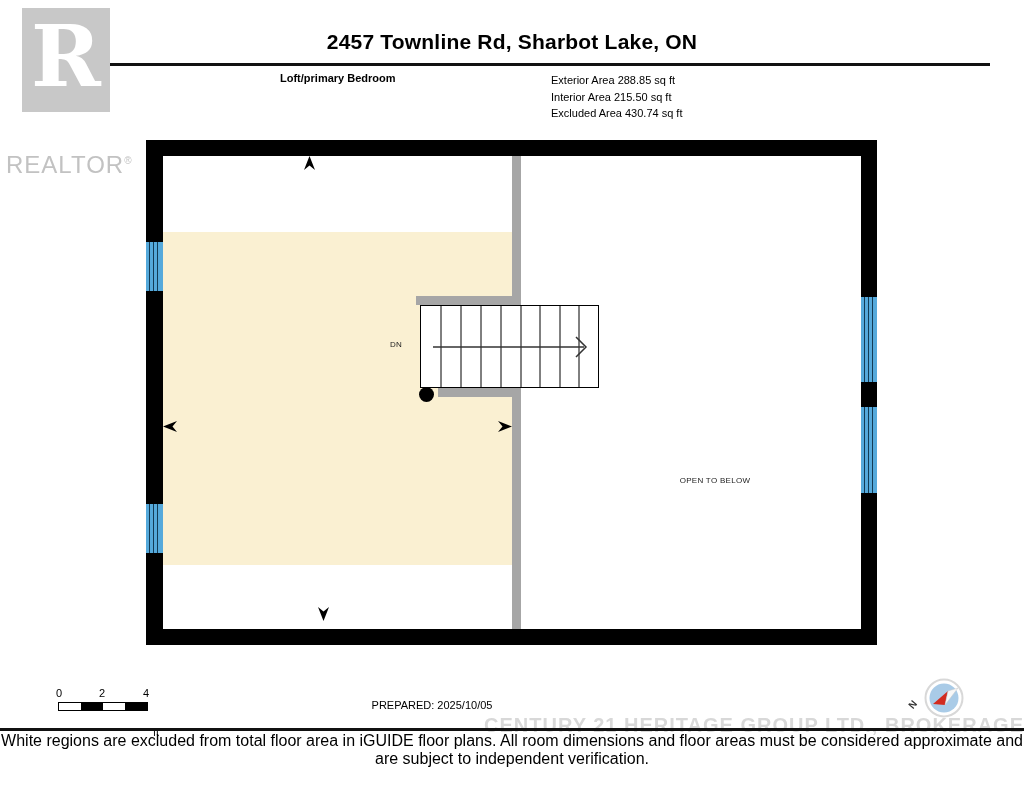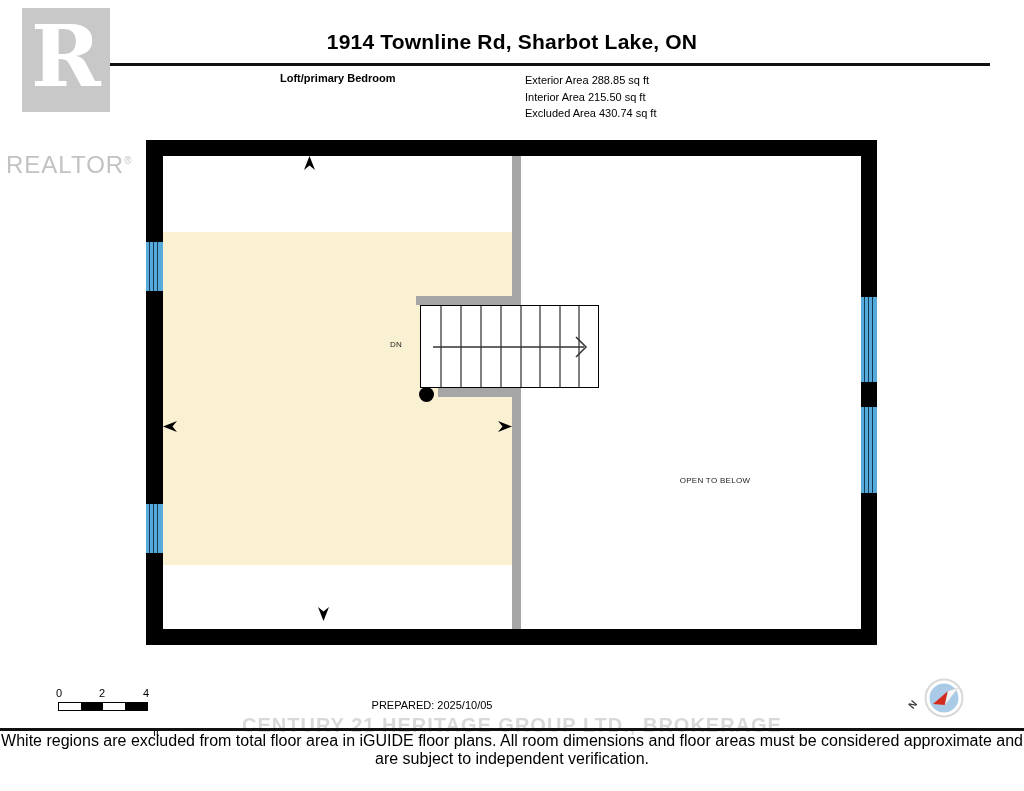--- a/index.html
+++ b/index.html
@@ -8,57 +8,57 @@
   .abs{position:absolute;}
 
   
   .logo-block{left:22px;top:8px;width:88px;height:104px;background:#C8C8C8;display:flex;align-items:center;justify-content:center;}
   .logo-r{font-family:"DejaVu Serif","Liberation Serif",serif;font-size:84px;font-weight:bold;color:#fff;line-height:1;margin-top:-6px;}
   .logo-text{left:6px;top:111px;width:130px;font-size:24px;color:#C2C2C2;letter-spacing:1px;font-weight:400;margin-top:40px;}
   .logo-text .reg{font-size:10px;vertical-align:super;}
   .page-title{left:0;top:30px;width:1024px;text-align:center;font-size:21px;font-weight:bold;letter-spacing:0.2px;}
   .title-rule{left:110px;top:63px;width:880px;height:3px;background:#111;}
   .floor-label{left:280px;top:72px;width:233px;text-align:left;font-size:11px;font-weight:bold;}
-  .area-stats{left:525px;top:72px;font-size:11px;line-height:16.5px;}
+  .area-stats{left:551px;top:72px;font-size:11px;line-height:16.5px;}
 
   
   .wall{background:#000;}
   .gray-wall{background:#A6A6A6;}
   .floor{background:#FAF0D2;}
   .window{background:linear-gradient(90deg,#55A9DB 0 3px,#123B55 3px 4px,#55A9DB 4px 7px,#123B55 7px 8px,#55A9DB 8px 11px,#123B55 11px 12px,#55A9DB 12px 100%);}
   .stairs{left:420px;top:305px;width:179px;height:83px;background:#fff;border:1px solid #000;box-sizing:border-box;}
   .dot{left:419px;top:387px;width:15px;height:15px;background:#000;border-radius:50%;}
   .plan-label{font-size:8px;color:#222;letter-spacing:0.3px;white-space:nowrap;}
   .room-label{left:228px;top:417px;width:130px;text-align:center;font-size:8px;line-height:9.5px;color:#222;}
   .open-label{left:659px;top:476px;width:112px;text-align:center;}
 
   
   .tick{top:687px;font-size:11px;text-align:center;}
   .scale-bar{left:58px;top:702px;width:88px;height:7px;border:1px solid #000;
     background:linear-gradient(90deg,#fff 0 22px,#000 22px 44px,#fff 44px 66px,#000 66px 88px);}
   .scale-unit{left:153px;top:699px;font-size:11px;margin-top:27px;}
   .prepared{left:0;top:699px;width:864px;text-align:center;font-size:11px;z-index:4;}
-  .watermark{left:0;top:714px;width:1024px;text-align:center;font-size:20px;font-weight:bold;
+  .watermark{left:0;top:714px;width:1024px;text-align:right;font-size:20px;font-weight:bold;
     color:#D8D8D8;letter-spacing:1px;white-space:nowrap;z-index:1;}
   .footer-rule{left:0;top:728px;width:1024px;height:3px;background:#111;z-index:2;}
   .disclaimer{left:0;top:732px;width:1024px;text-align:center;font-size:16px;color:#000;z-index:3;}
   .compass{left:924px;top:678px;z-index:4;}
   .compass-n{left:909px;top:699px;font-size:10px;font-weight:bold;color:#333;transform:rotate(-50deg);z-index:4;}
 </style>
 </head>
 <body>
 
 <div class="page">
 
   <div class="abs logo-block">
     <span class="logo-r">R</span>
   </div>
   <div class="abs logo-text"><span>REALTOR</span><span class="reg">®</span></div>
 
-  <div class="abs page-title">1914 Townline Rd, Sharbot Lake, ON</div>
+  <div class="abs page-title">2457 Townline Rd, Sharbot Lake, ON</div>
   <div class="abs title-rule"></div>
 
   <div class="abs floor-label">Loft/primary Bedroom</div>
   <div class="abs area-stats">
     <div>Exterior Area 288.85 sq ft</div>
     <div>Interior Area 215.50 sq ft</div>
     <div>Excluded Area 430.74 sq ft</div>
   </div>
 
   <div class="abs wall" style="left:146px;top:140px;width:731px;height:16px;"></div>

